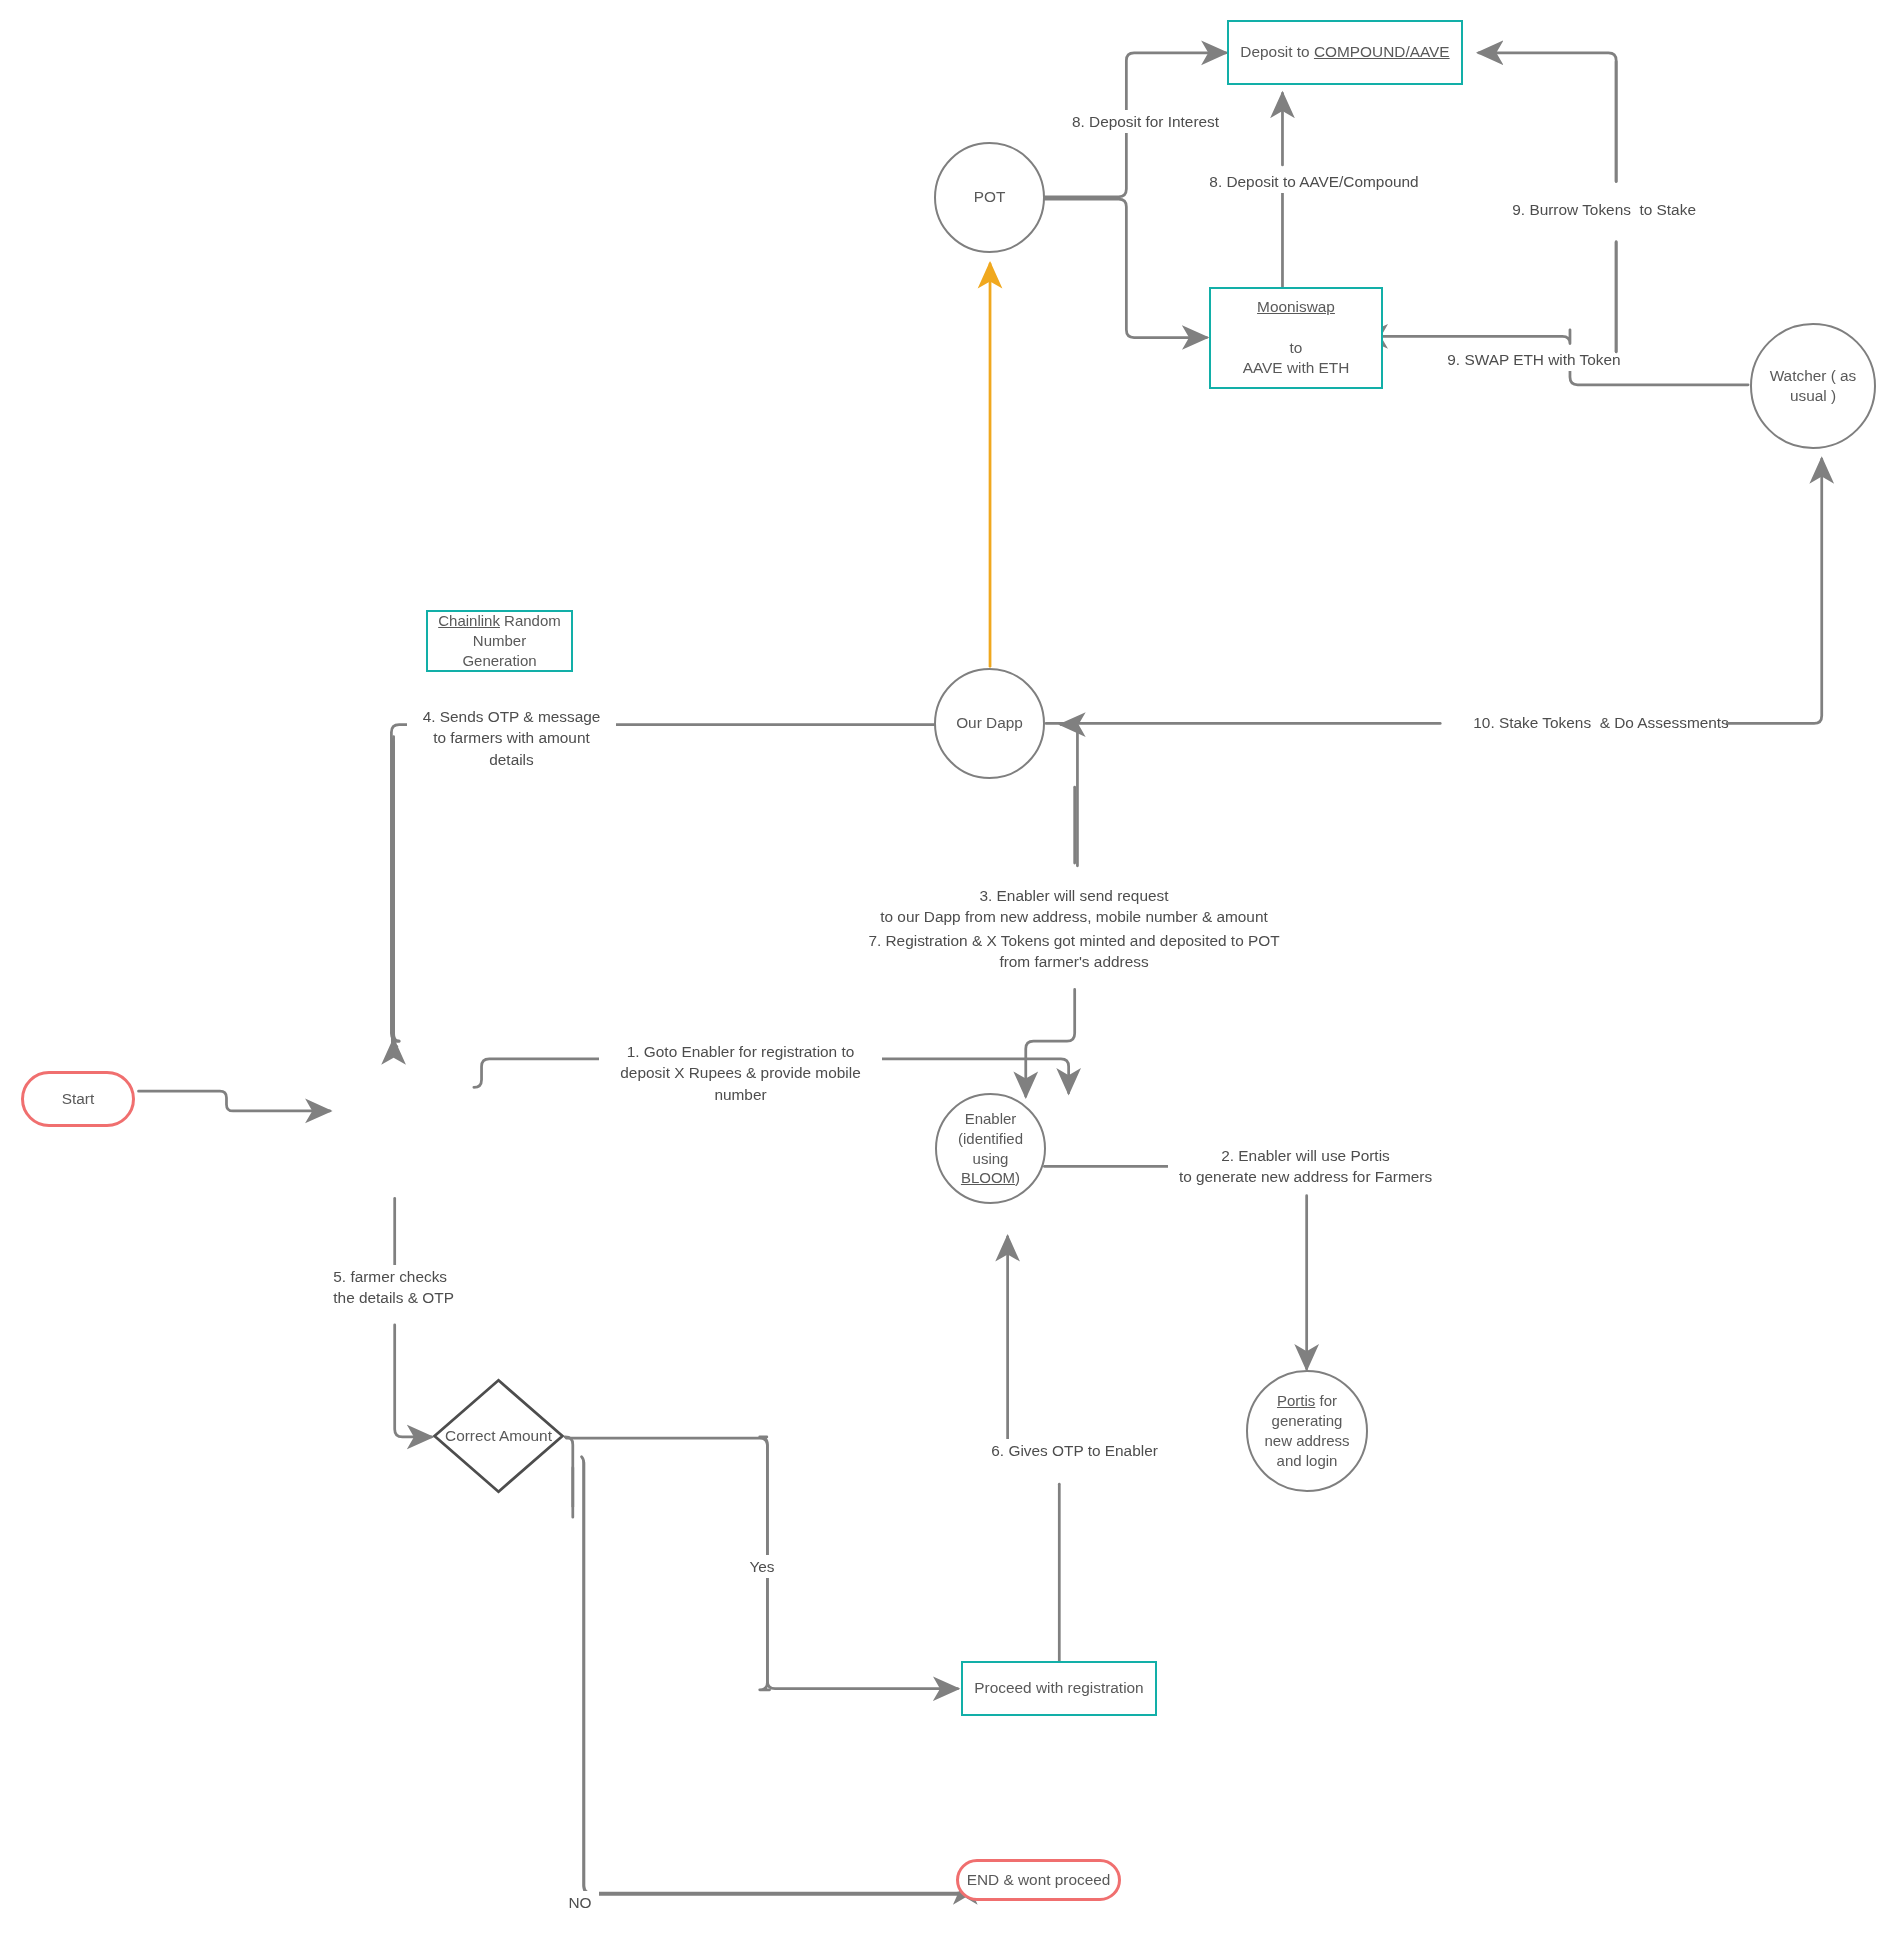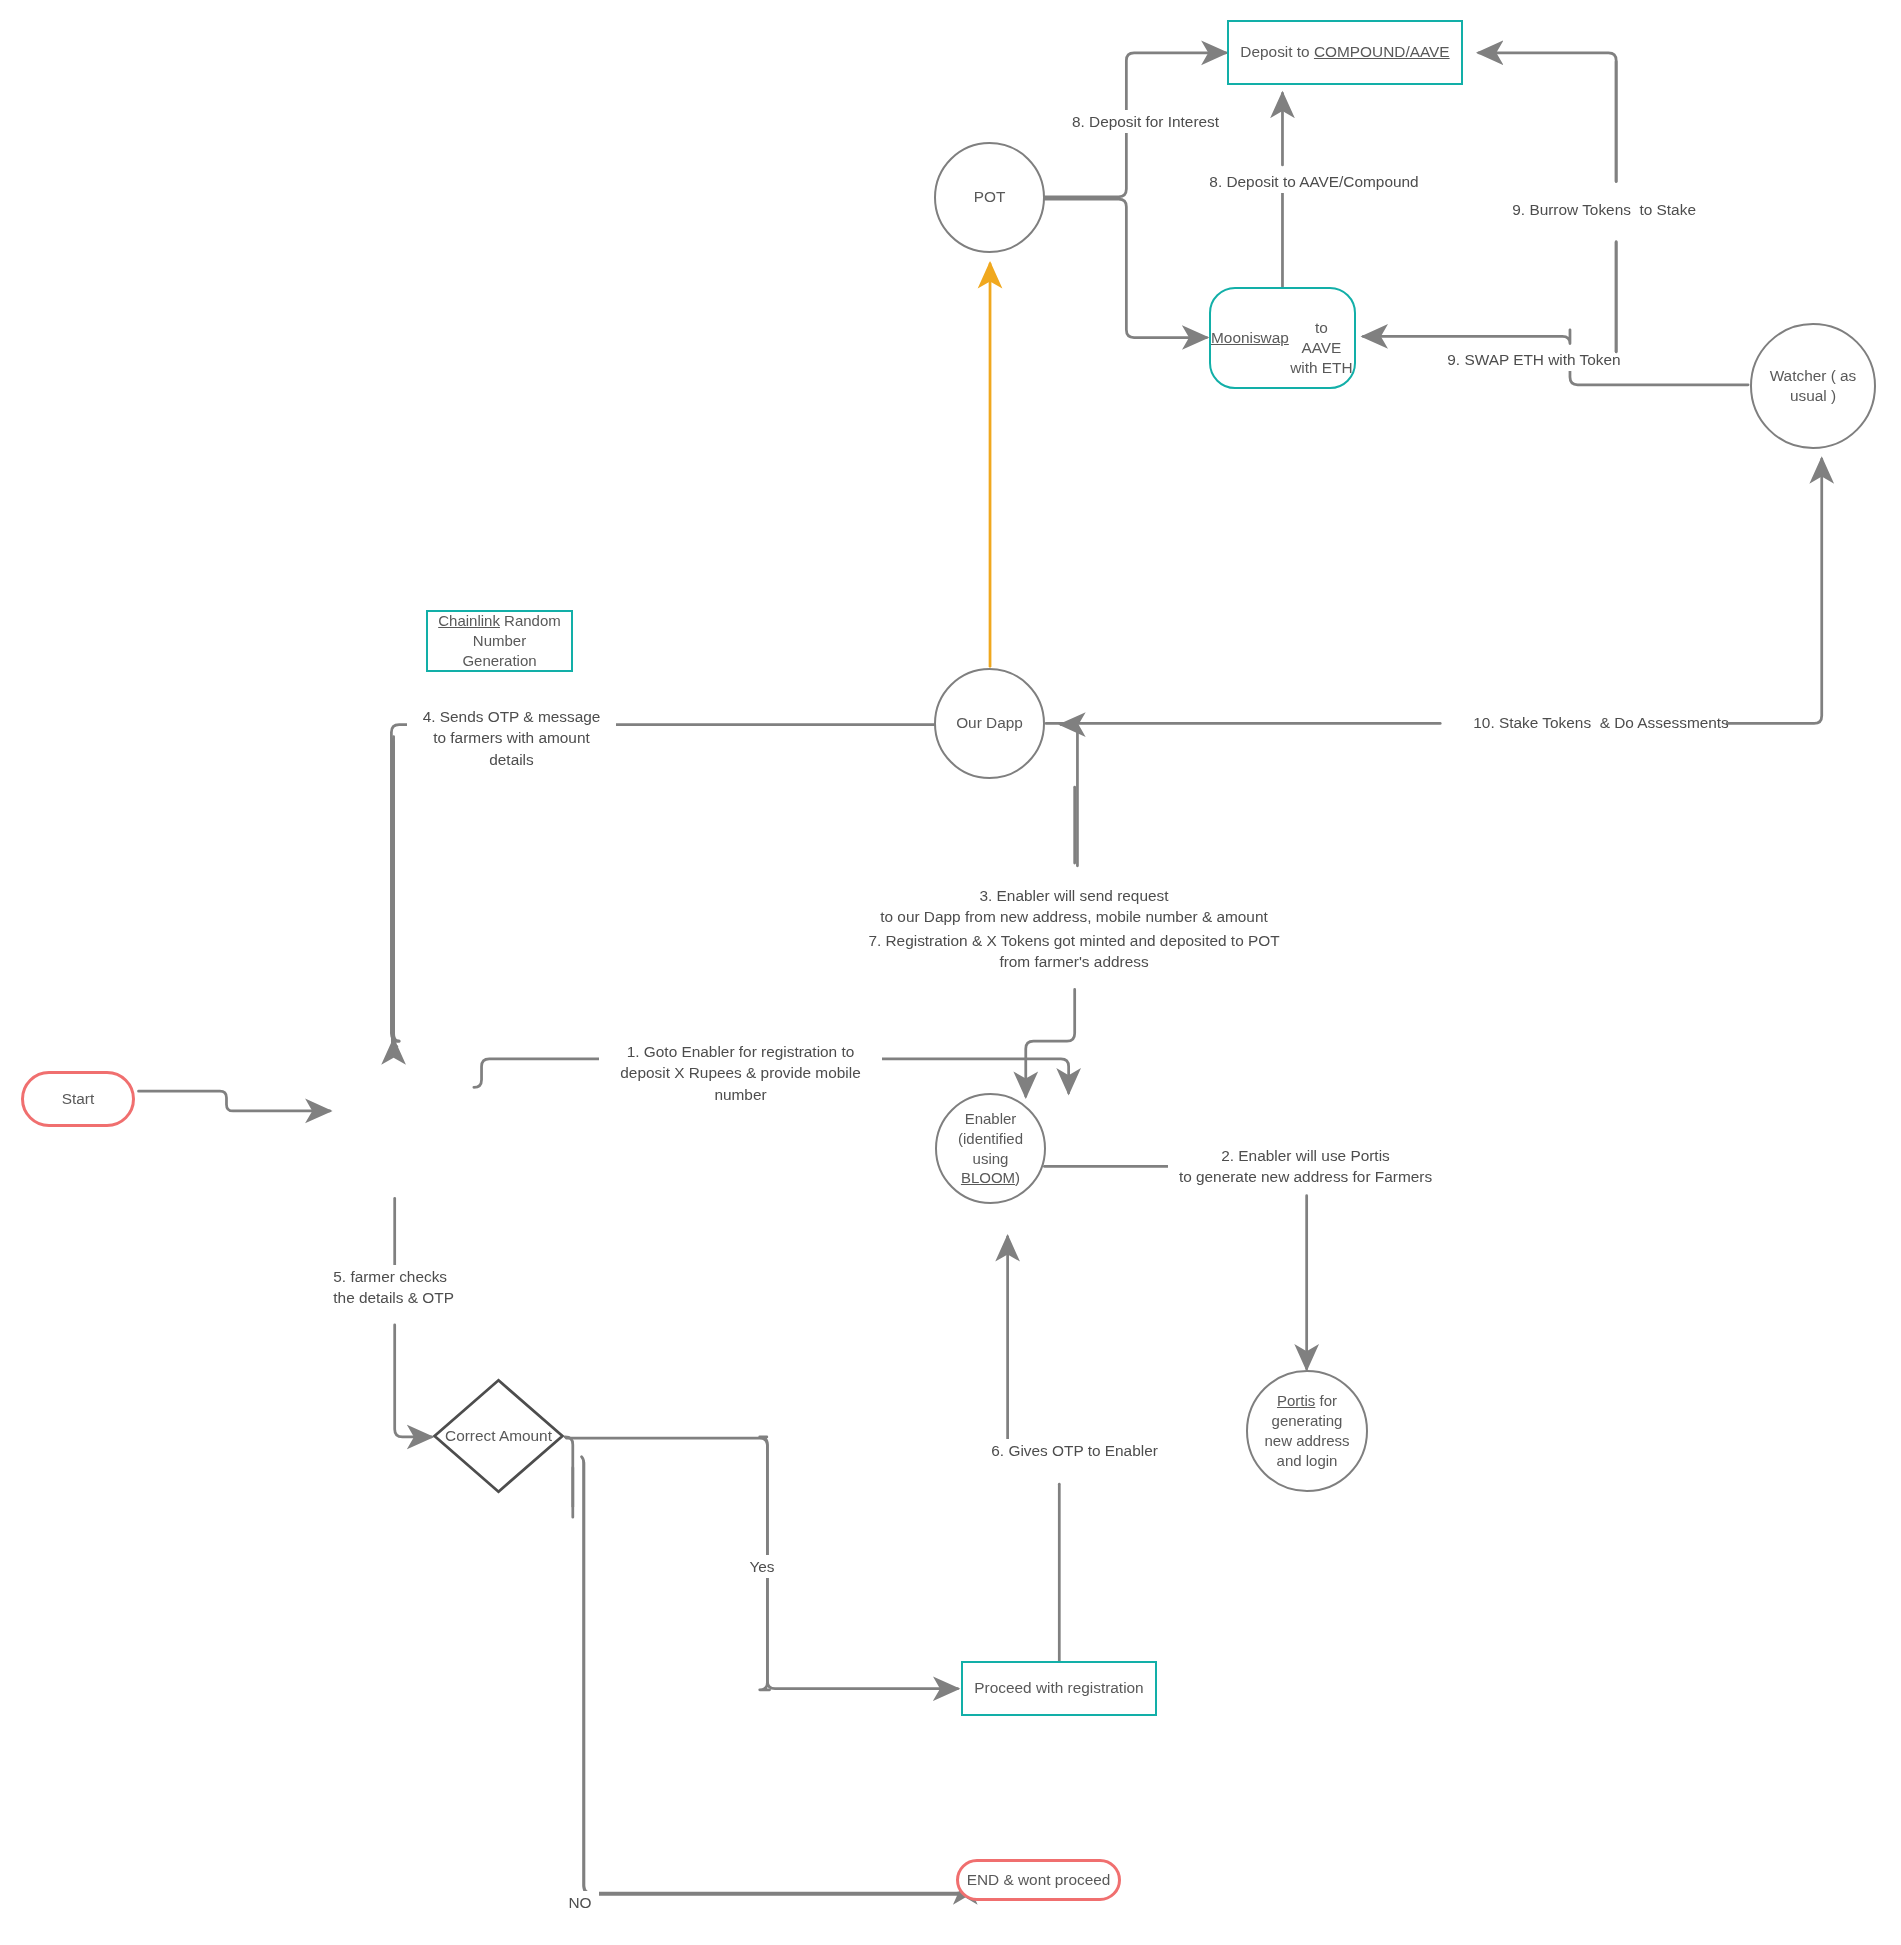--- a/index.html
+++ b/index.html
@@ -168,21 +168,21 @@
   <div class="node node-circle f28" style="left:934px; top:142px; width:111px; height:111px;">
     <span>POT</span>
   </div>
 
   <div class="node node-rect-teal f28" style="left:1227px; top:20px; width:236px; height:65px;">
     <span>
       <span>Deposit to </span><span class="u">COMPOUND/AAVE</span>
     </span>
   </div>
 
-  <div class="node node-rect-teal f28" style="left:1209px; top:287px; width:147px; height:102px; flex-direction:row;border-radius:26px;">
+  <div class="node node-rect-teal f28" style="left:1209px; top:287px; width:174px; height:102px; flex-direction:column;">
     <span class="u">Mooniswap</span>
     <span style="white-space:pre-line;">
 to
 AAVE with ETH</span>
   </div>
 
   <div class="node node-circle f28" style="left:1750px; top:323px; width:126px; height:126px; white-space:pre-line;">
     <span style="white-space:pre-line;">Watcher ( as
 usual  )</span>
   </div>

